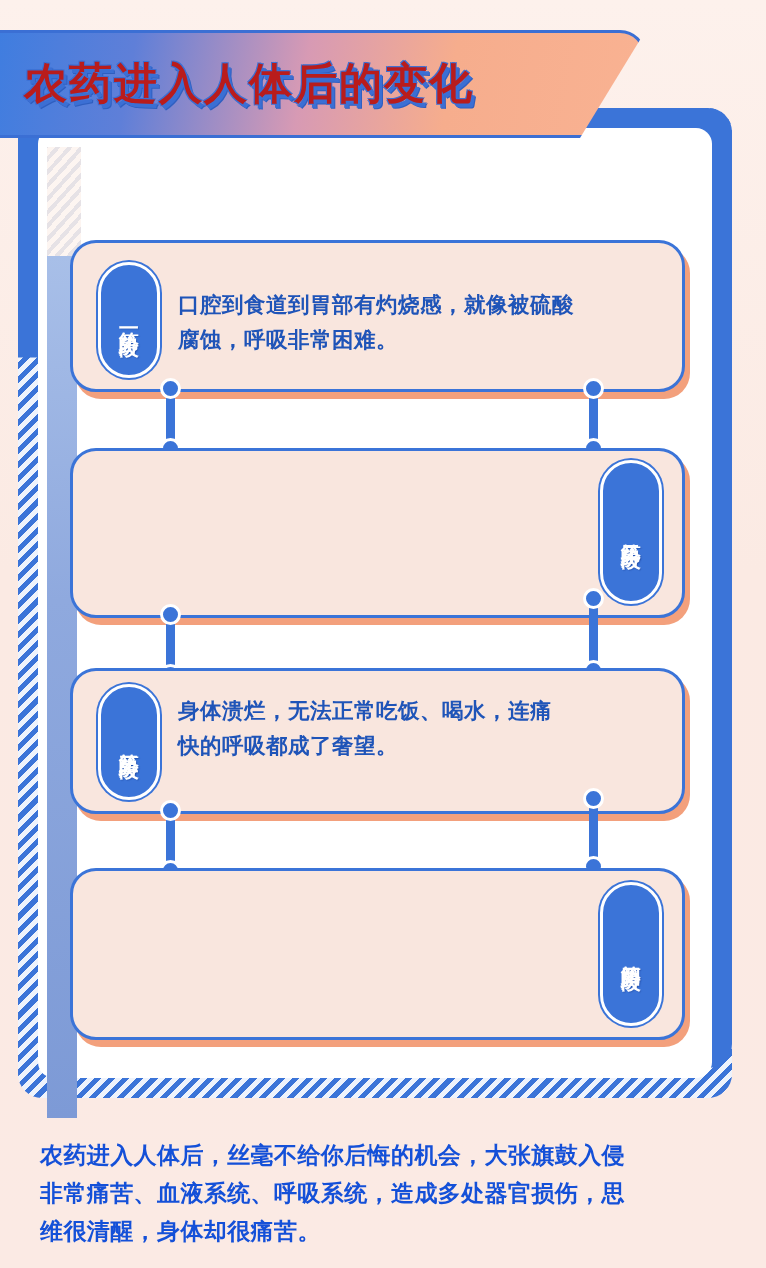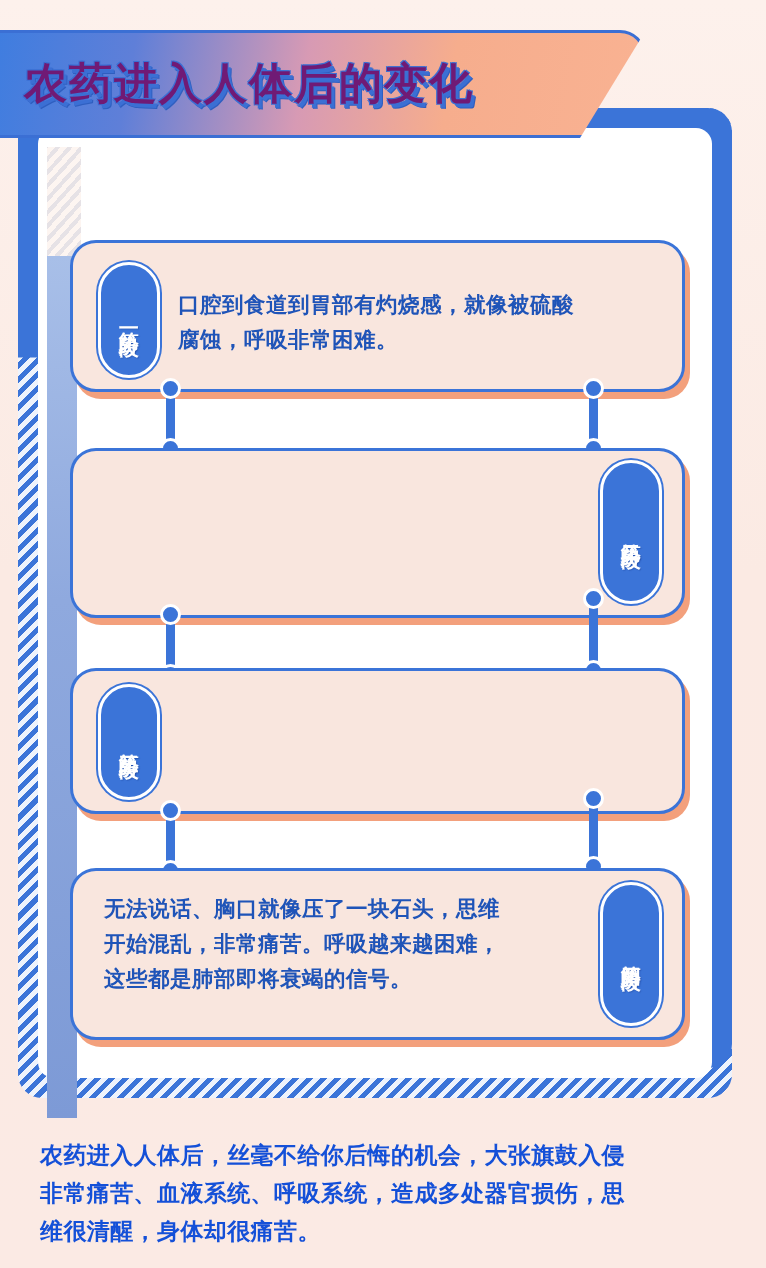--- a/index.html
+++ b/index.html
@@ -45,21 +45,21 @@
     width: 660px;
     height: 108px;
     display: flex;
     align-items: center;
     pointer-events: none;
   }
   .title-text {
     margin-left: 38px;
     font-size: 43px;
     font-weight: bold;
-    color: #701a75;
+    color: #b91c1c;
     letter-spacing: 2px;
     text-shadow:
       3px 4px 0 #3b6fd4,
       -1px -1px 0 #3b6fd4,
       1px -1px 0 #3b6fd4,
       -1px 1px 0 #3b6fd4,
       4px 5px 0 #2f5fc0;
     white-space: nowrap;
   }
 
@@ -248,34 +248,33 @@
   <div class="dot" style="left:160px; top:648px;"></div>
 
   <div class="conn" style="left:589px; top:578px; height:82px;"></div>
   <div class="dot" style="left:583px; top:572px;"></div>
   <div class="dot" style="left:583px; top:644px;"></div>
 
   <div class="card" style="left:70px; top:652px; width:615px; height:146px;"></div>
   <div class="badge" style="left:98px; top:668px; height:116px;">
     <span>第三阶段</span>
   </div>
+  <div class="card-text" style="left:178px; top:678px; width:490px;">身体溃烂，无法正常吃饭、喝水，连痛
+快的呼吸都成了奢望。</div>
 
   <div class="conn" style="left:166px; top:790px; height:68px;"></div>
   <div class="dot" style="left:160px; top:784px;"></div>
   <div class="dot" style="left:160px; top:844px;"></div>
 
   <div class="conn" style="left:589px; top:778px; height:78px;"></div>
   <div class="dot" style="left:583px; top:772px;"></div>
   <div class="dot" style="left:583px; top:840px;"></div>
 
   <div class="card" style="left:70px; top:852px; width:615px; height:172px;"></div>
   <div class="badge" style="left:600px; top:866px; height:144px;">
     <span>第四阶段</span>
   </div>
-  <div class="card-text" style="left:104px; top:876px; width:500px;">无法说话、胸口就像压了一块石头，思维
-开始混乱，非常痛苦。呼吸越来越困难，
-这些都是肺部即将衰竭的信号。</div>
 
 </div>
 
 <div class="footer">农药进入人体后，丝毫不给你后悔的机会，大张旗鼓入侵
 非常痛苦、血液系统、呼吸系统，造成多处器官损伤，思
 维很清醒，身体却很痛苦。</div>
 
 </body></html>

